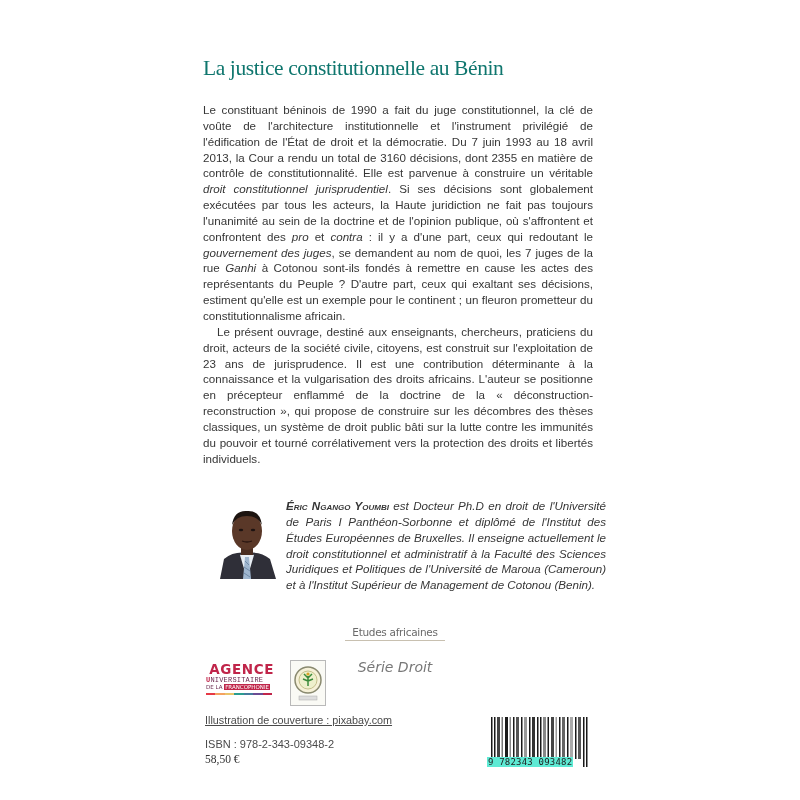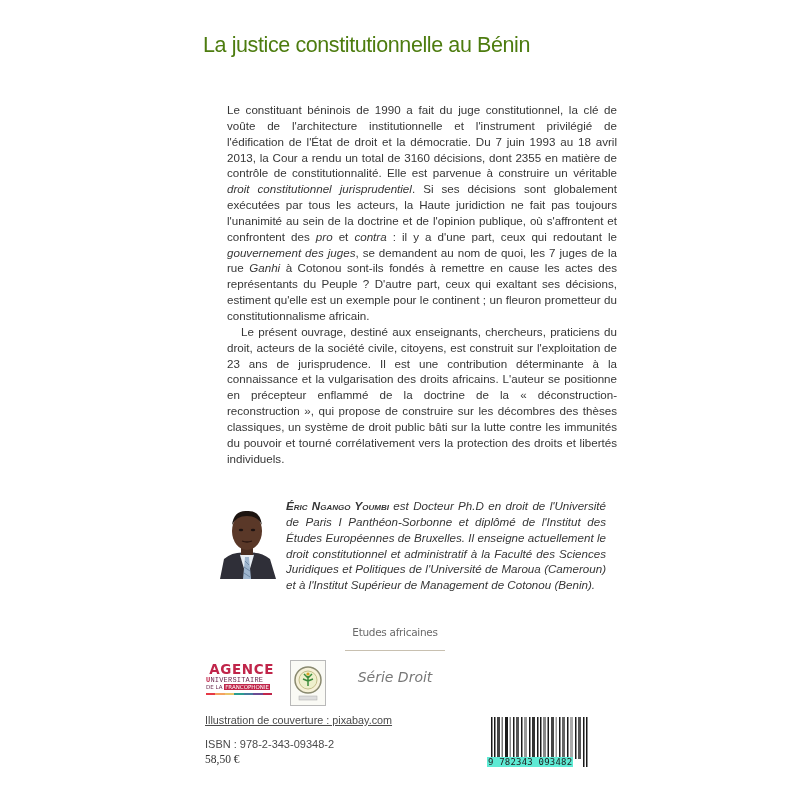--- a/index.html
+++ b/index.html
@@ -14,24 +14,24 @@
       position: relative;
       width: 800px;
       height: 800px;
       background: #ffffff;
       font-family: "Liberation Sans", sans-serif;
       color: #3a3a3a;
     }
     .title {
       position: absolute;
       left: 203px;
-      top: 33px;
-      font-family: Liberation Sans, sans-serif;
+      top: 56px;
+      font-family: Liberation Serif, serif;
       font-size: 21.5px;
-      color: #4d7c0f;
+      color: #0f766e;
       letter-spacing: -0.4px;
       white-space: nowrap;
     }
     .subtitle {
       position: absolute;
       left: 203px;
       top: 67px;
       font-family: "DejaVu Sans", sans-serif;
       font-size: 13.2px;
       color: #3f5b76;
@@ -40,21 +40,20 @@
     }
     .body-text {
       position: absolute;
       left: 203px;
       top: 102px;
       width: 390px;
       font-size: 11.6px;
       line-height: 15.85px;
       text-align: justify;
       color: #363636;
-      margin-left: 24px;
     }
     .body-text p {
       margin: 0;
     }
     .body-text p.indent {
       text-indent: 14px;
     }
     .author-block {
       position: absolute;
       left: 216px;
@@ -85,21 +84,21 @@
       left: 345px;
       top: 626px;
       width: 100px;
       text-align: center;
     }
     .collection-name {
       font-family: "DejaVu Sans", sans-serif;
       font-size: 10.5px;
       color: #6a6a6a;
       letter-spacing: -0.3px;
-      padding-bottom: 12px;
+      padding-bottom: 2px;
       border-bottom: 1.5px solid #c8c0b0;
     }
     .collection-series {
       font-family: "DejaVu Sans", sans-serif;
       font-size: 14px;
       font-style: italic;
       color: #777;
       margin-top: 18px;
     }
     .auf-logo {

